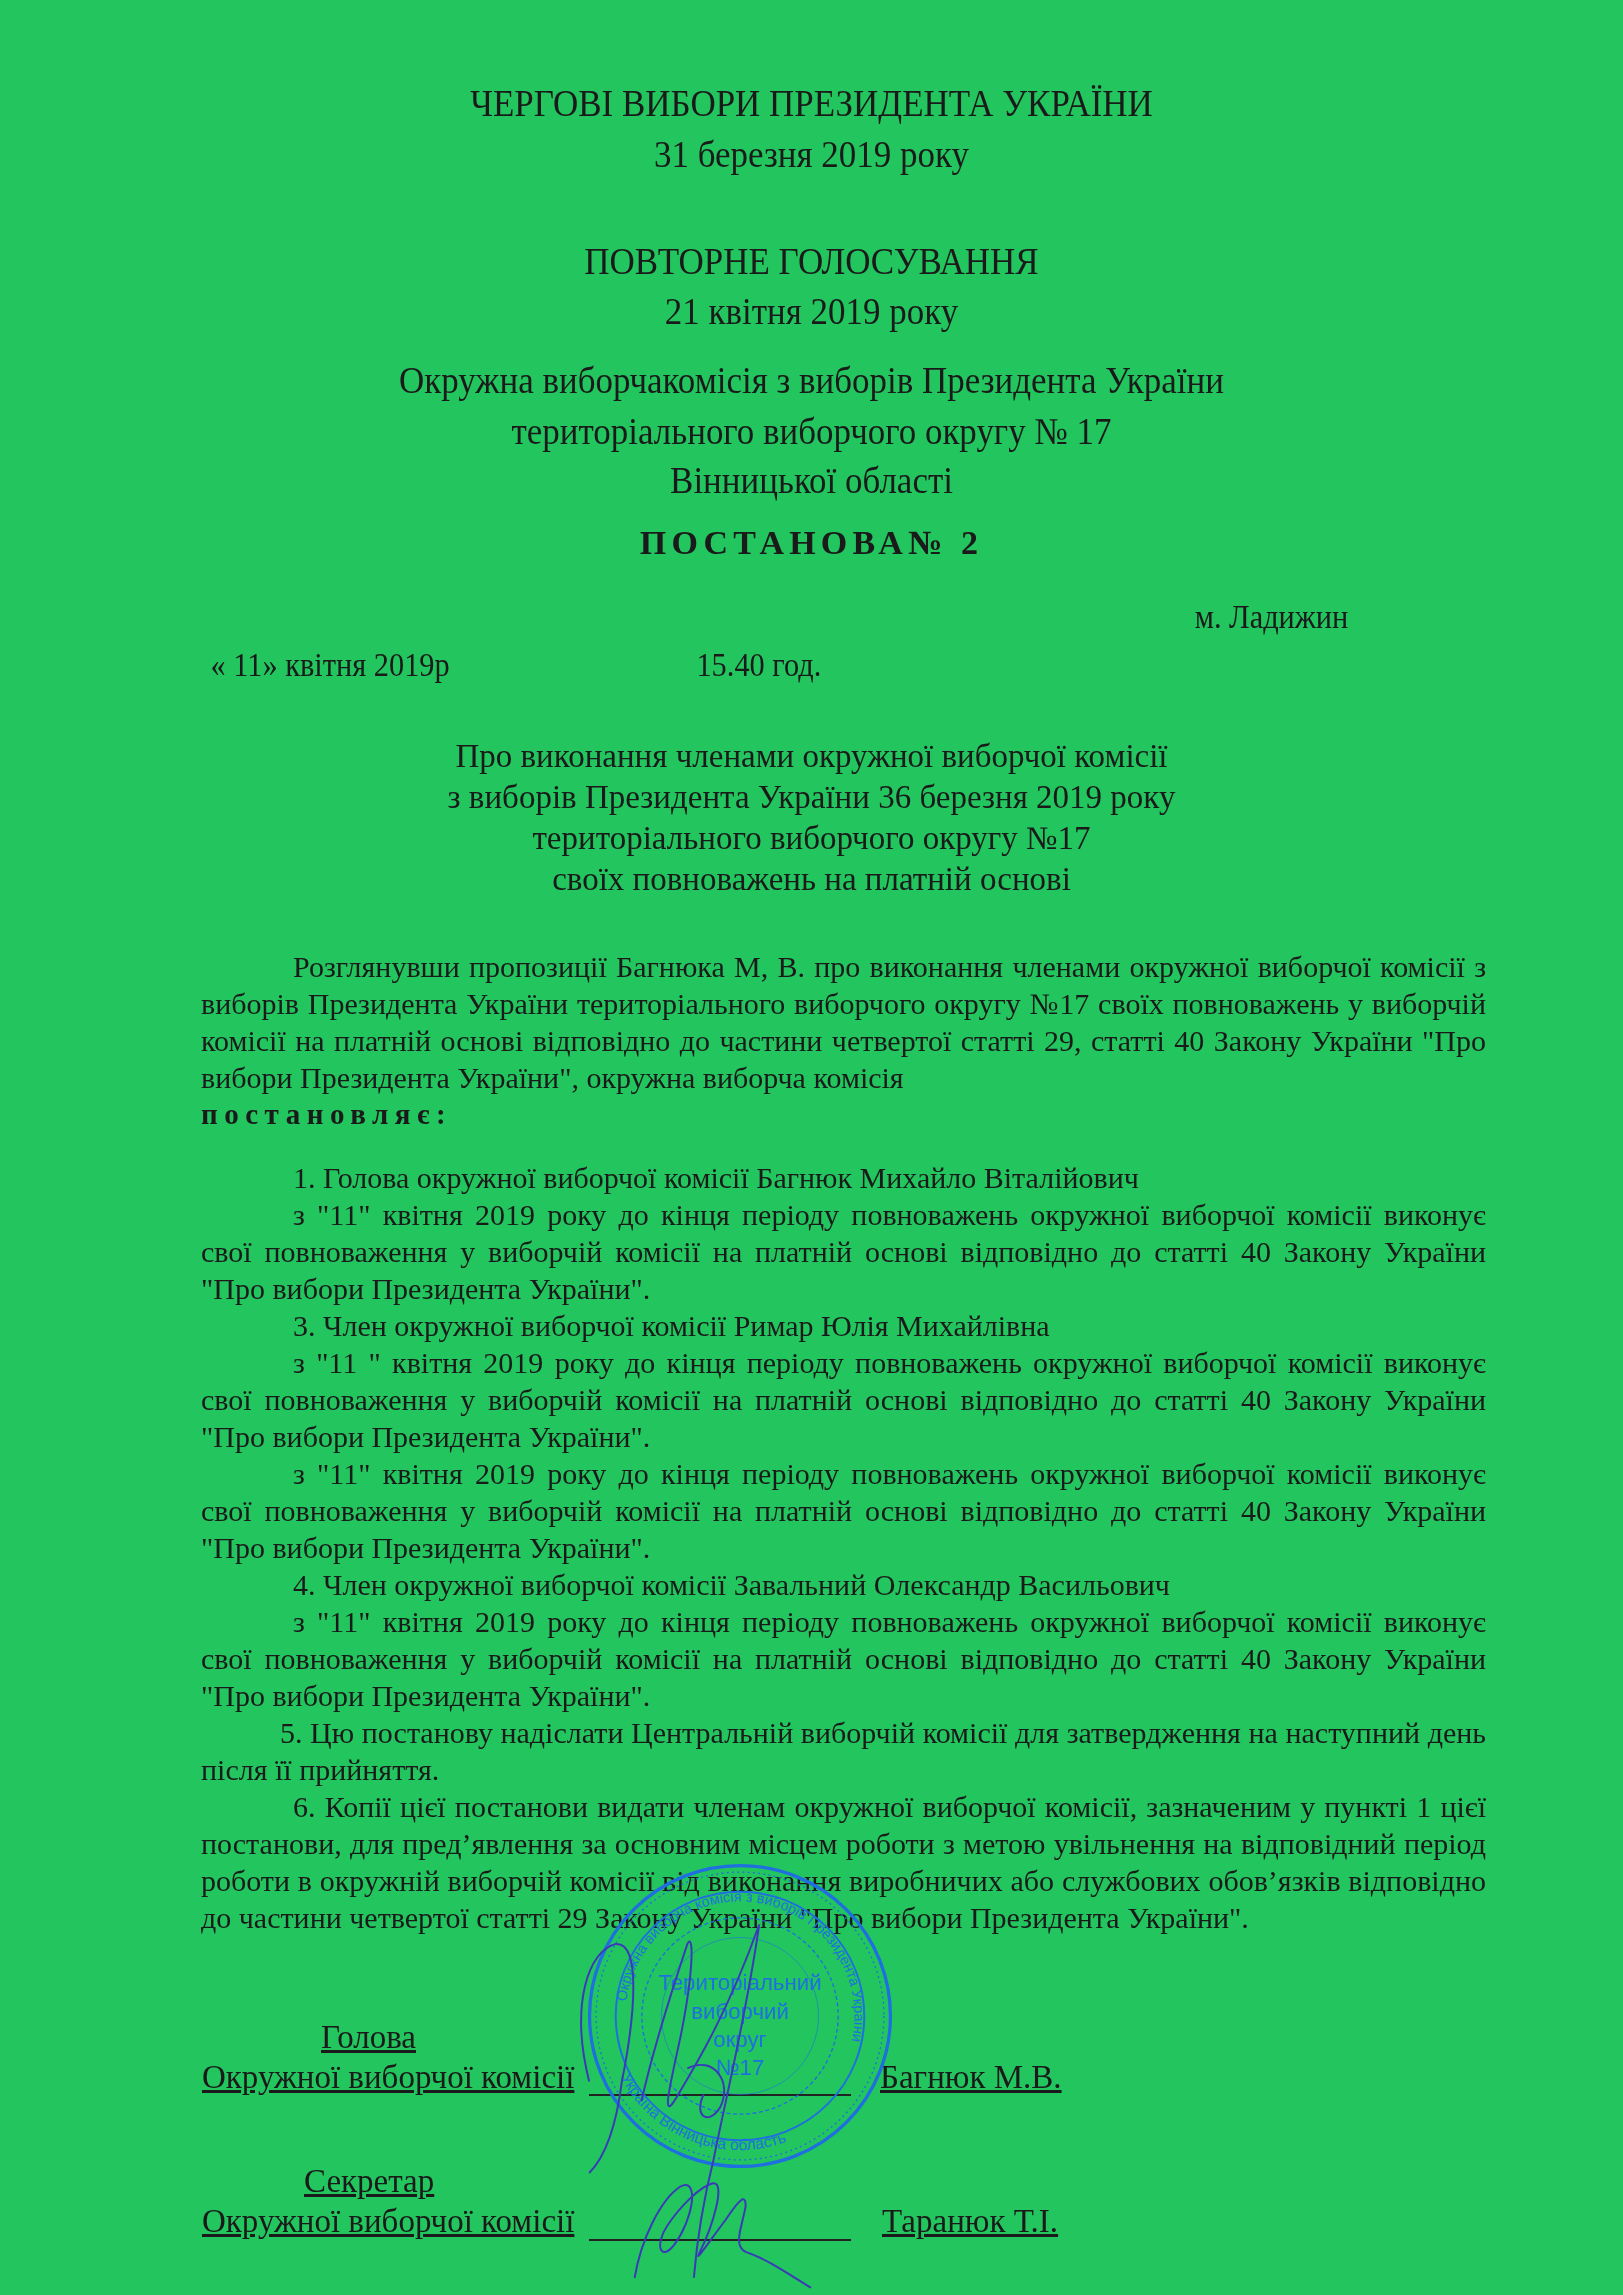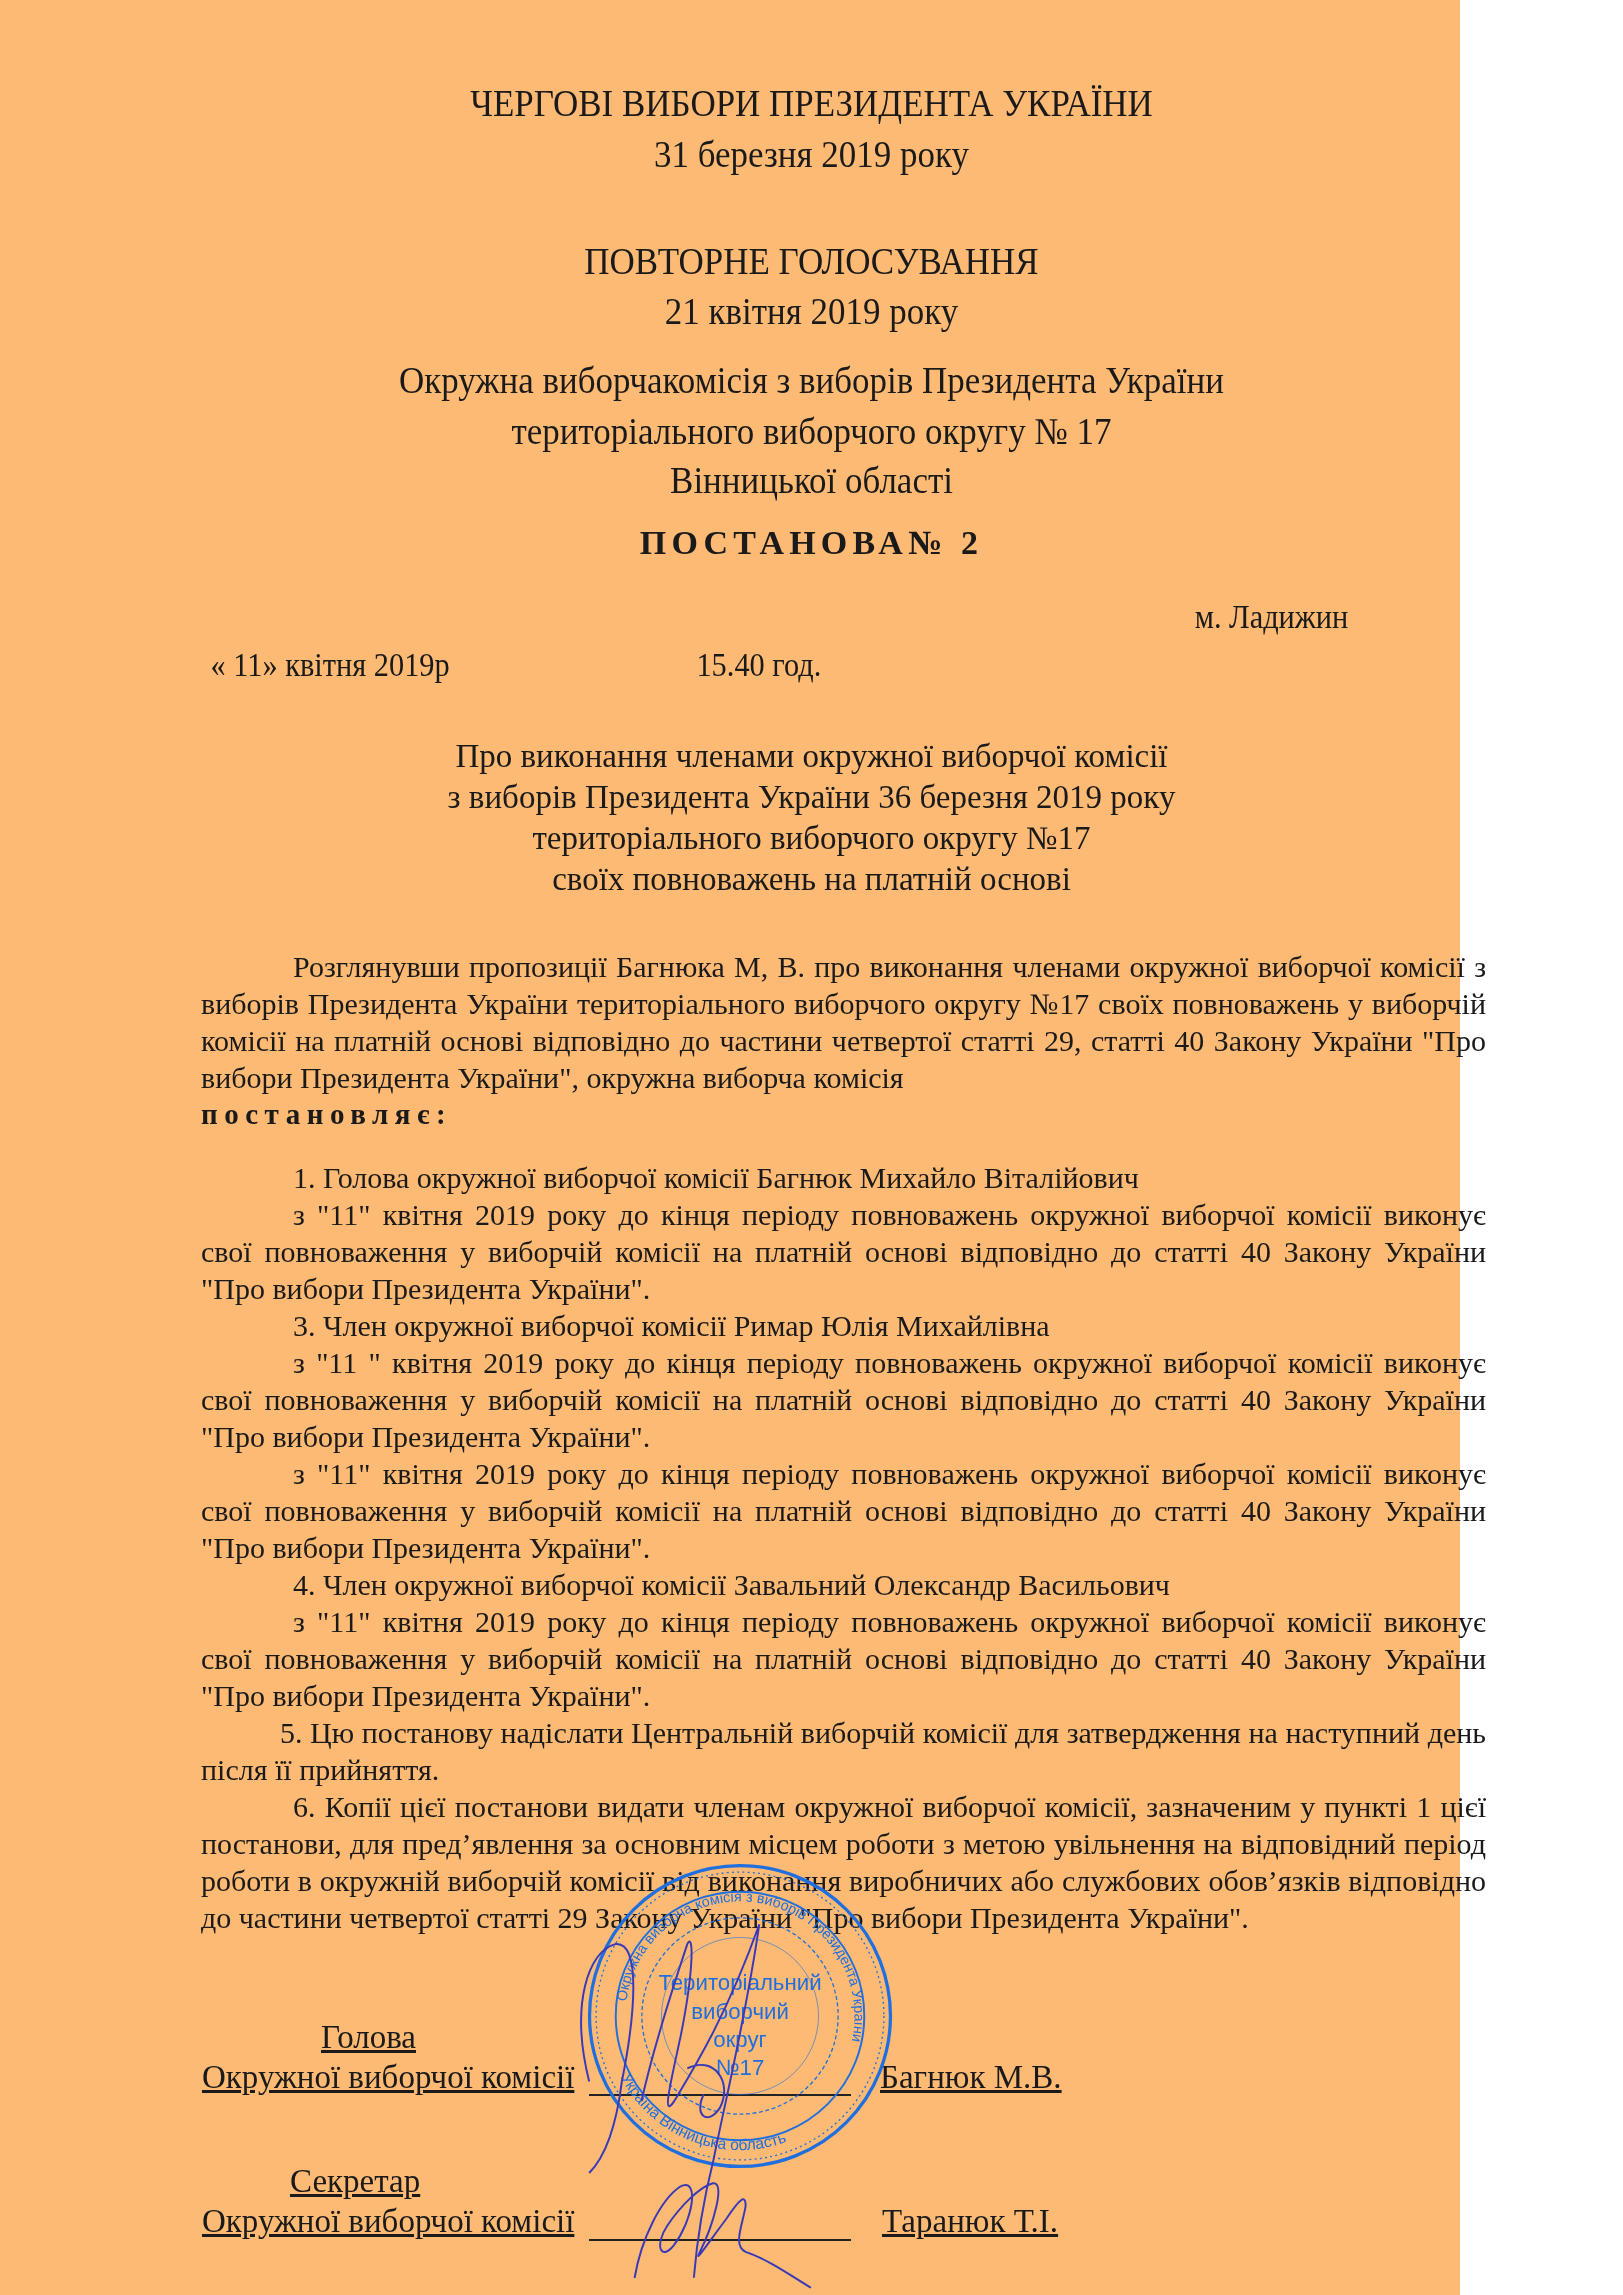--- a/index.html
+++ b/index.html
@@ -1,19 +1,19 @@
 <!DOCTYPE html>
 <html style="font-size:10.5px"><head>
   <meta charset="utf-8">
   <style>
     html, body { margin: 0; padding: 0; background: #ffffff; }
     body { width: 1623px; height: 2295px; position: relative; overflow: hidden; }
     .page {
-      position: absolute; left: 0; top: 0; width: 1460px; height: 2295px;
-      background: #fdba74; color: #1a1a1a;
+      position: absolute; left: 0; top: 0; width: 1623px; height: 2295px;
+      background: #22c55e; color: #1a1a1a;
       font-family: "Liberation Serif", "DejaVu Serif", serif;
     }
     .abs { position: absolute; }
     .center { left: 0; width: 1623px; text-align: center; }
     .hdr { font-size: 38px; line-height: 1; transform: scaleX(0.92); transform-origin: center; }
     .title-bold { font-size: 34px; font-weight: bold; letter-spacing: 5.2px; }
     .subject { font-weight: normal; font-size: 33px; line-height: 41px; }
     .body-text {
       left: 201px; width: 1285px; font-size: 30px; line-height: 37px;
       text-align: justify;
@@ -70,21 +70,21 @@
 
     <p class="indent-small">5. Цю постанову надіслати Центральній виборчій комісії для затвердження на наступний день після її прийняття.</p>
     <p class="indent">6. Копії цієї постанови видати членам окружної виборчої комісії, зазначеним у пункті 1 цієї постанови, для пред’явлення за основним місцем роботи з метою увільнення на відповідний період роботи в окружній виборчій комісії від виконання виробничих або службових обов’язків відповідно до частини четвертої статті 29 Закону України "Про вибори Президента України".</p>
   </div>
 
   <div class="abs sig-label" style="top:2019px; left:321px;">Голова</div>
   <div class="abs sig-label" style="top:2059px; left:202px;">Окружної виборчої комісії</div>
   <div class="sig-line" style="top:2094px; left:589px; width:262px;"></div>
   <div class="abs sig-label" style="top:2059px; left:880px;">Багнюк М.В.</div>
 
-  <div class="abs sig-label" style="top:2163px; left:290px;">Секретар</div>
+  <div class="abs sig-label" style="top:2163px; left:304px;">Секретар</div>
   <div class="abs sig-label" style="top:2203px; left:202px;">Окружної виборчої комісії</div>
   <div class="sig-line" style="top:2239px; left:589px; width:262px;"></div>
   <div class="abs sig-label" style="top:2203px; left:882px;">Таранюк Т.І.</div>
 
   <svg class="stamp" style="left:583px; top:1859px;" width="314" height="314" viewBox="0 0 480 480">
     <defs>
       <path id="ringPath" d="M 240,240 m -175,0 a 175,175 0 1,1 350,0 a 175,175 0 1,1 -350,0"></path>
       <path id="outerPath" d="M 240,240 m -205,0 a 205,205 0 1,0 410,0"></path>
     </defs>
     <g fill="none" stroke="#1f6fe0">

